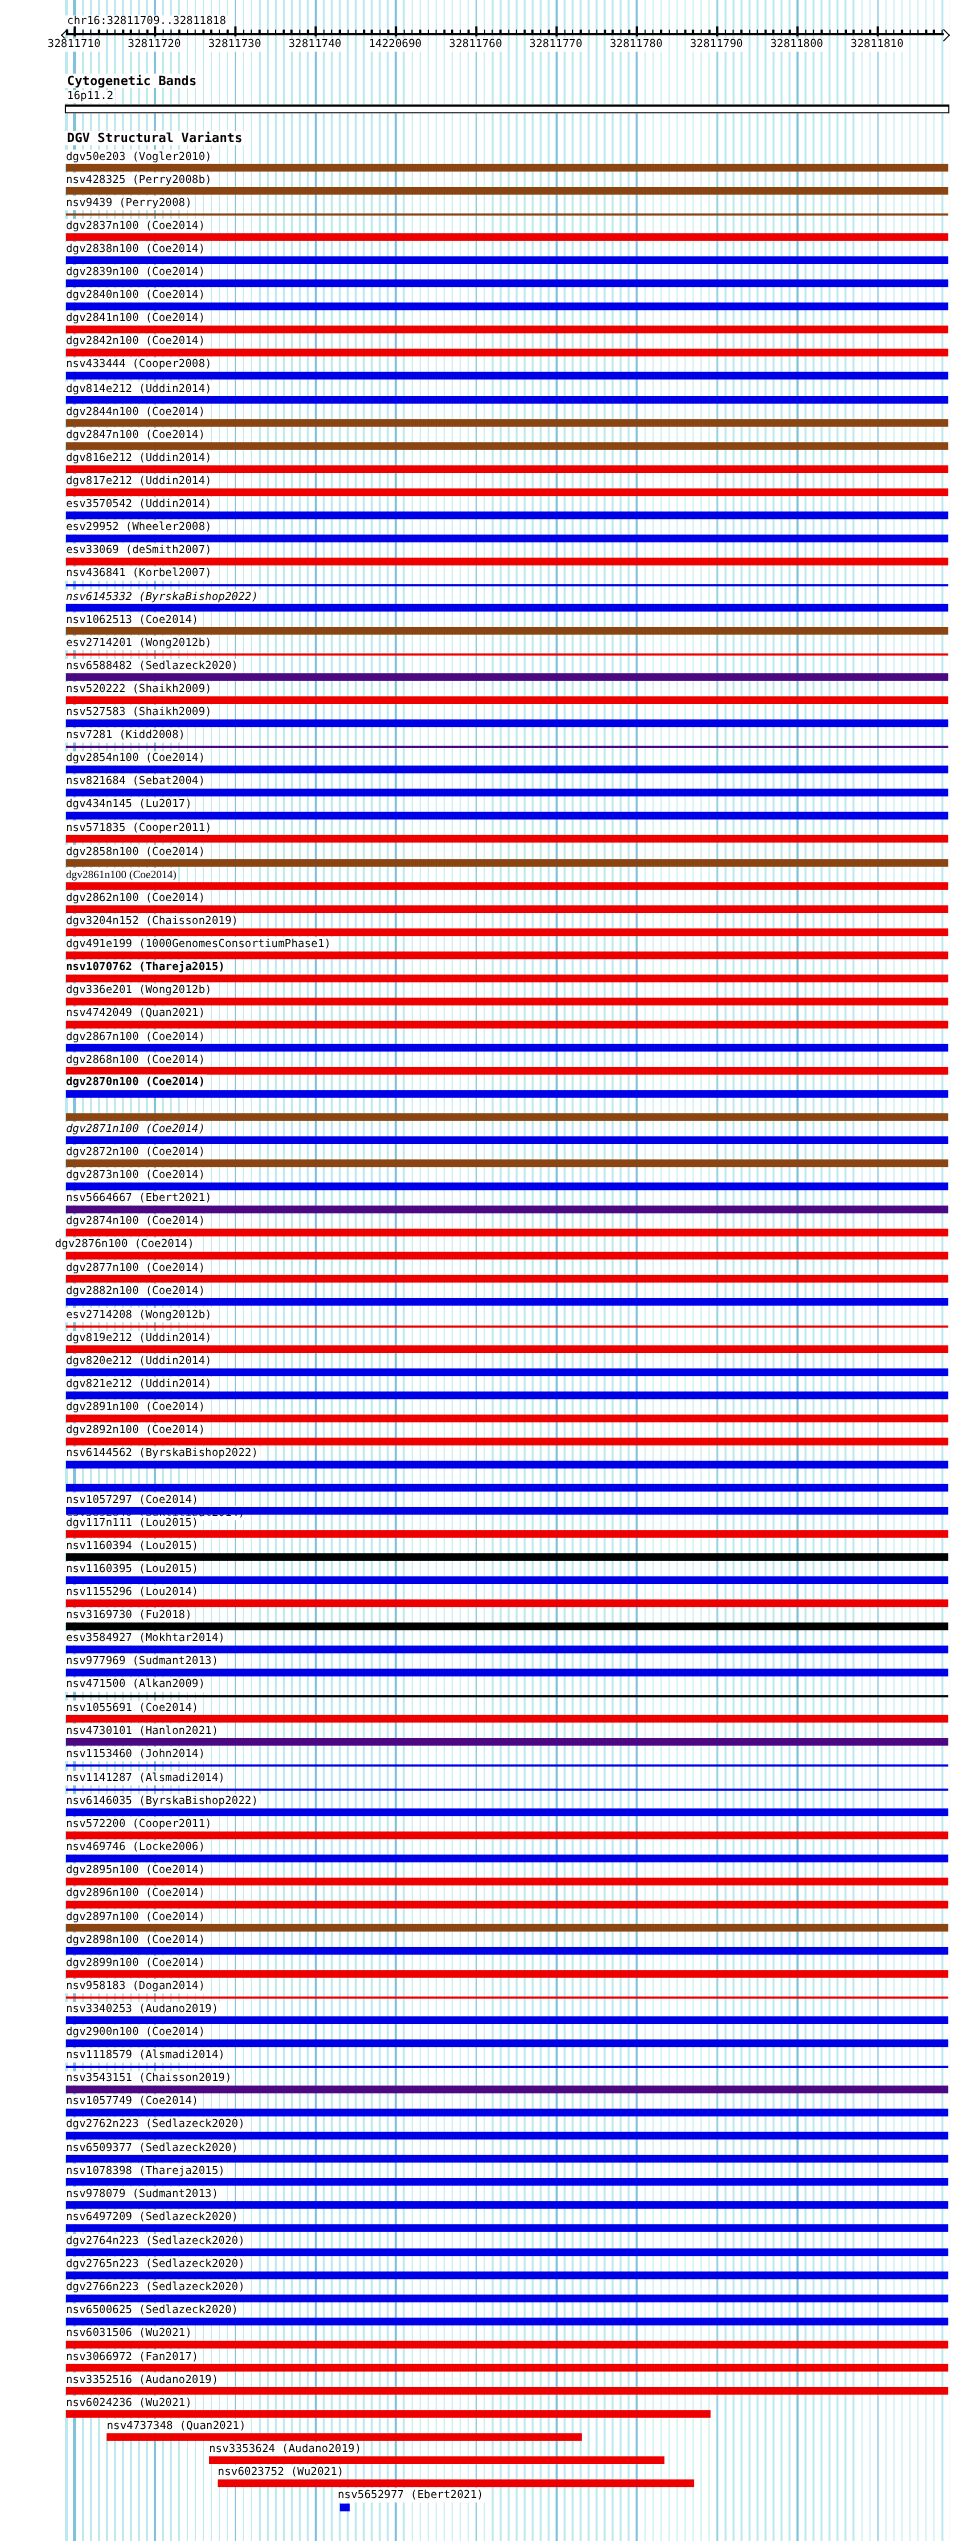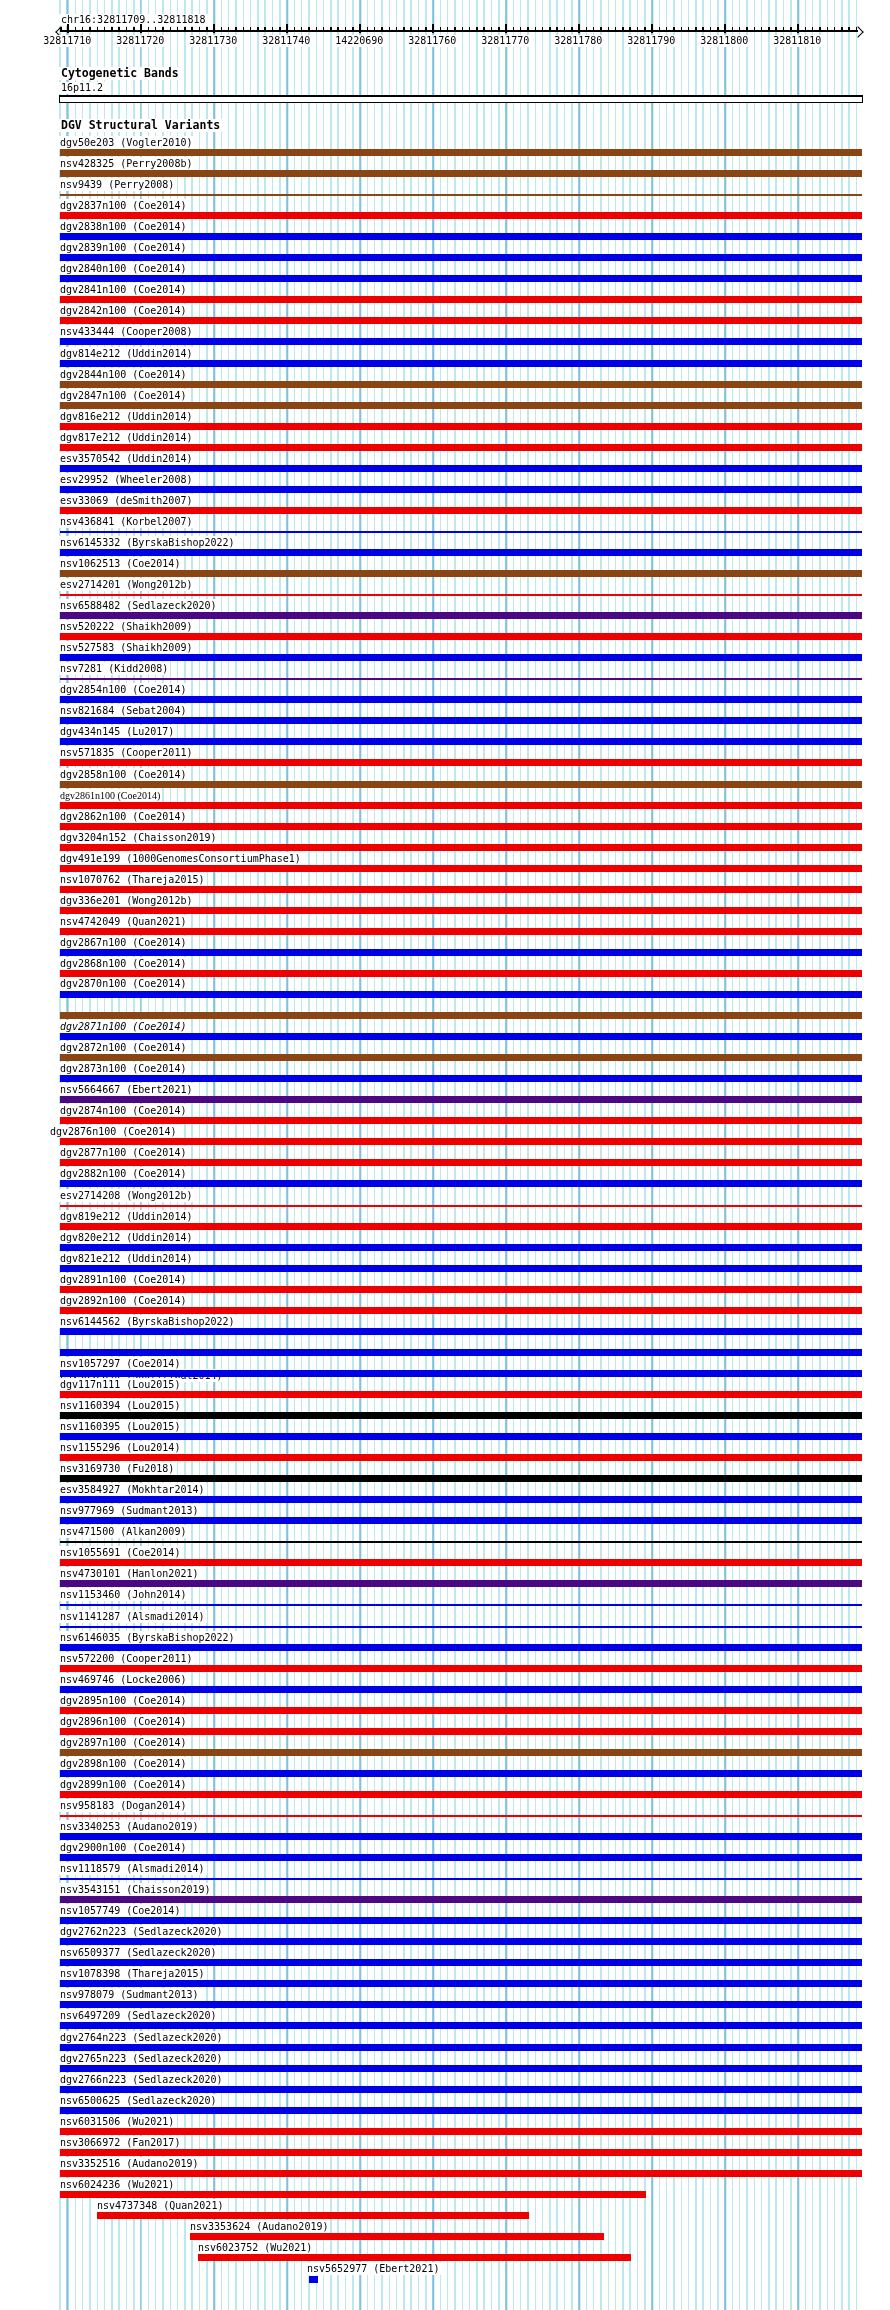--- a/index.html
+++ b/index.html
@@ -197,21 +197,21 @@
       <div class="vlabel" style="left: 58px; top: 430.7px;">dgv817e212 (Uddin2014)</div>
       <div class="vglyph" style="left: 60px; width: 802px; top: 443.7px; height: 7px; background: rgb(238, 0, 0);"></div>
       <div class="vlabel" style="left: 58px; top: 451.75px;">esv3570542 (Uddin2014)</div>
       <div class="vglyph" style="left: 60px; width: 802px; top: 464.75px; height: 7px; background: rgb(0, 0, 230);"></div>
       <div class="vlabel" style="left: 58px; top: 472.8px;">esv29952 (Wheeler2008)</div>
       <div class="vglyph" style="left: 60px; width: 802px; top: 485.8px; height: 7px; background: rgb(0, 0, 230);"></div>
       <div class="vlabel" style="left: 58px; top: 493.85px;">esv33069 (deSmith2007)</div>
       <div class="vglyph" style="left: 60px; width: 802px; top: 506.85px; height: 7px; background: rgb(238, 0, 0);"></div>
       <div class="vlabel" style="left: 58px; top: 514.9px;">nsv436841 (Korbel2007)</div>
       <div class="vglyph" style="left: 60px; width: 802px; top: 530.9px; height: 2px; background: rgb(0, 0, 230);"></div>
-      <div class="vlabel" style="left: 58px; top: 535.95px;">nsv6145332 (ByrskaBishop2022)</div>
+      <div class="vlabel" style="left: 58px; top: 535.95px; font-style: italic;">nsv6145332 (ByrskaBishop2022)</div>
       <div class="vglyph" style="left: 60px; width: 802px; top: 548.95px; height: 7px; background: rgb(0, 0, 230);"></div>
       <div class="vlabel" style="left: 58px; top: 557px;">nsv1062513 (Coe2014)</div>
       <div class="vglyph" style="left: 60px; width: 802px; top: 570px; height: 7px; background: rgb(139, 69, 19);"></div>
       <div class="vlabel" style="left: 58px; top: 578.05px;">esv2714201 (Wong2012b)</div>
       <div class="vglyph" style="left: 60px; width: 802px; top: 594.05px; height: 2px; background: rgb(238, 0, 0);"></div>
       <div class="vlabel" style="left: 58px; top: 599.1px;">nsv6588482 (Sedlazeck2020)</div>
       <div class="vglyph" style="left: 60px; width: 802px; top: 612.1px; height: 7px; background: rgb(75, 8, 130);"></div>
       <div class="vlabel" style="left: 58px; top: 620.15px;">nsv520222 (Shaikh2009)</div>
       <div class="vglyph" style="left: 60px; width: 802px; top: 633.15px; height: 7px; background: rgb(238, 0, 0);"></div>
       <div class="vlabel" style="left: 58px; top: 641.2px;">nsv527583 (Shaikh2009)</div>
@@ -229,33 +229,33 @@
       <div class="vlabel" style="left: 58px; top: 767.5px;">dgv2858n100 (Coe2014)</div>
       <div class="vglyph" style="left: 60px; width: 802px; top: 780.5px; height: 7px; background: rgb(139, 69, 19);"></div>
       <div class="vlabel" style="left: 58px; top: 788.55px; font-family: Liberation Serif, serif;">dgv2861n100 (Coe2014)</div>
       <div class="vglyph" style="left: 60px; width: 802px; top: 801.55px; height: 7px; background: rgb(238, 0, 0);"></div>
       <div class="vlabel" style="left: 58px; top: 809.6px;">dgv2862n100 (Coe2014)</div>
       <div class="vglyph" style="left: 60px; width: 802px; top: 822.6px; height: 7px; background: rgb(238, 0, 0);"></div>
       <div class="vlabel" style="left: 58px; top: 830.65px;">dgv3204n152 (Chaisson2019)</div>
       <div class="vglyph" style="left: 60px; width: 802px; top: 843.65px; height: 7px; background: rgb(238, 0, 0);"></div>
       <div class="vlabel" style="left: 58px; top: 851.7px;">dgv491e199 (1000GenomesConsortiumPhase1)</div>
       <div class="vglyph" style="left: 60px; width: 802px; top: 864.7px; height: 7px; background: rgb(238, 0, 0);"></div>
-      <div class="vlabel" style="left: 58px; top: 872.75px;">nsv1070762 (Thareja2015)</div>
+      <div class="vlabel" style="left: 58px; top: 872.75px; font-weight: bold;">nsv1070762 (Thareja2015)</div>
       <div class="vglyph" style="left: 60px; width: 802px; top: 885.75px; height: 7px; background: rgb(238, 0, 0);"></div>
       <div class="vlabel" style="left: 58px; top: 893.8px;">dgv336e201 (Wong2012b)</div>
       <div class="vglyph" style="left: 60px; width: 802px; top: 906.8px; height: 7px; background: rgb(238, 0, 0);"></div>
       <div class="vlabel" style="left: 58px; top: 914.85px;">nsv4742049 (Quan2021)</div>
       <div class="vglyph" style="left: 60px; width: 802px; top: 927.85px; height: 7px; background: rgb(238, 0, 0);"></div>
       <div class="vlabel" style="left: 58px; top: 935.9px;">dgv2867n100 (Coe2014)</div>
       <div class="vglyph" style="left: 60px; width: 802px; top: 948.9px; height: 7px; background: rgb(0, 0, 230);"></div>
       <div class="vlabel" style="left: 58px; top: 956.95px;">dgv2868n100 (Coe2014)</div>
       <div class="vglyph" style="left: 60px; width: 802px; top: 969.95px; height: 7px; background: rgb(238, 0, 0);"></div>
       <div class="vlabel" style="left: 58px; top: 978px;">dgv2869n100 (Coe2014)</div>
       <div class="vglyph" style="left: 60px; width: 802px; top: 991px; height: 7px; background: rgb(0, 0, 230);"></div>
-      <div class="vlabel" style="left: 58px; top: 977px;">dgv2870n100 (Coe2014)</div>
+      <div class="vlabel" style="left: 58px; top: 977px; font-weight: bold;">dgv2870n100 (Coe2014)</div>
       <div class="vglyph" style="left: 60px; width: 802px; top: 1012.05px; height: 7px; background: rgb(139, 69, 19);"></div>
       <div class="vlabel" style="left: 58px; top: 1020.1px; font-style: italic;">dgv2871n100 (Coe2014)</div>
       <div class="vglyph" style="left: 60px; width: 802px; top: 1033.1px; height: 7px; background: rgb(0, 0, 230);"></div>
       <div class="vlabel" style="left: 58px; top: 1041.15px;">dgv2872n100 (Coe2014)</div>
       <div class="vglyph" style="left: 60px; width: 802px; top: 1054.15px; height: 7px; background: rgb(139, 69, 19);"></div>
       <div class="vlabel" style="left: 58px; top: 1062.2px;">dgv2873n100 (Coe2014)</div>
       <div class="vglyph" style="left: 60px; width: 802px; top: 1075.2px; height: 7px; background: rgb(0, 0, 230);"></div>
       <div class="vlabel" style="left: 58px; top: 1083.25px;">nsv5664667 (Ebert2021)</div>
       <div class="vglyph" style="left: 60px; width: 802px; top: 1096.25px; height: 7px; background: rgb(75, 8, 130);"></div>
       <div class="vlabel" style="left: 58px; top: 1104.3px;">dgv2874n100 (Coe2014)</div>

